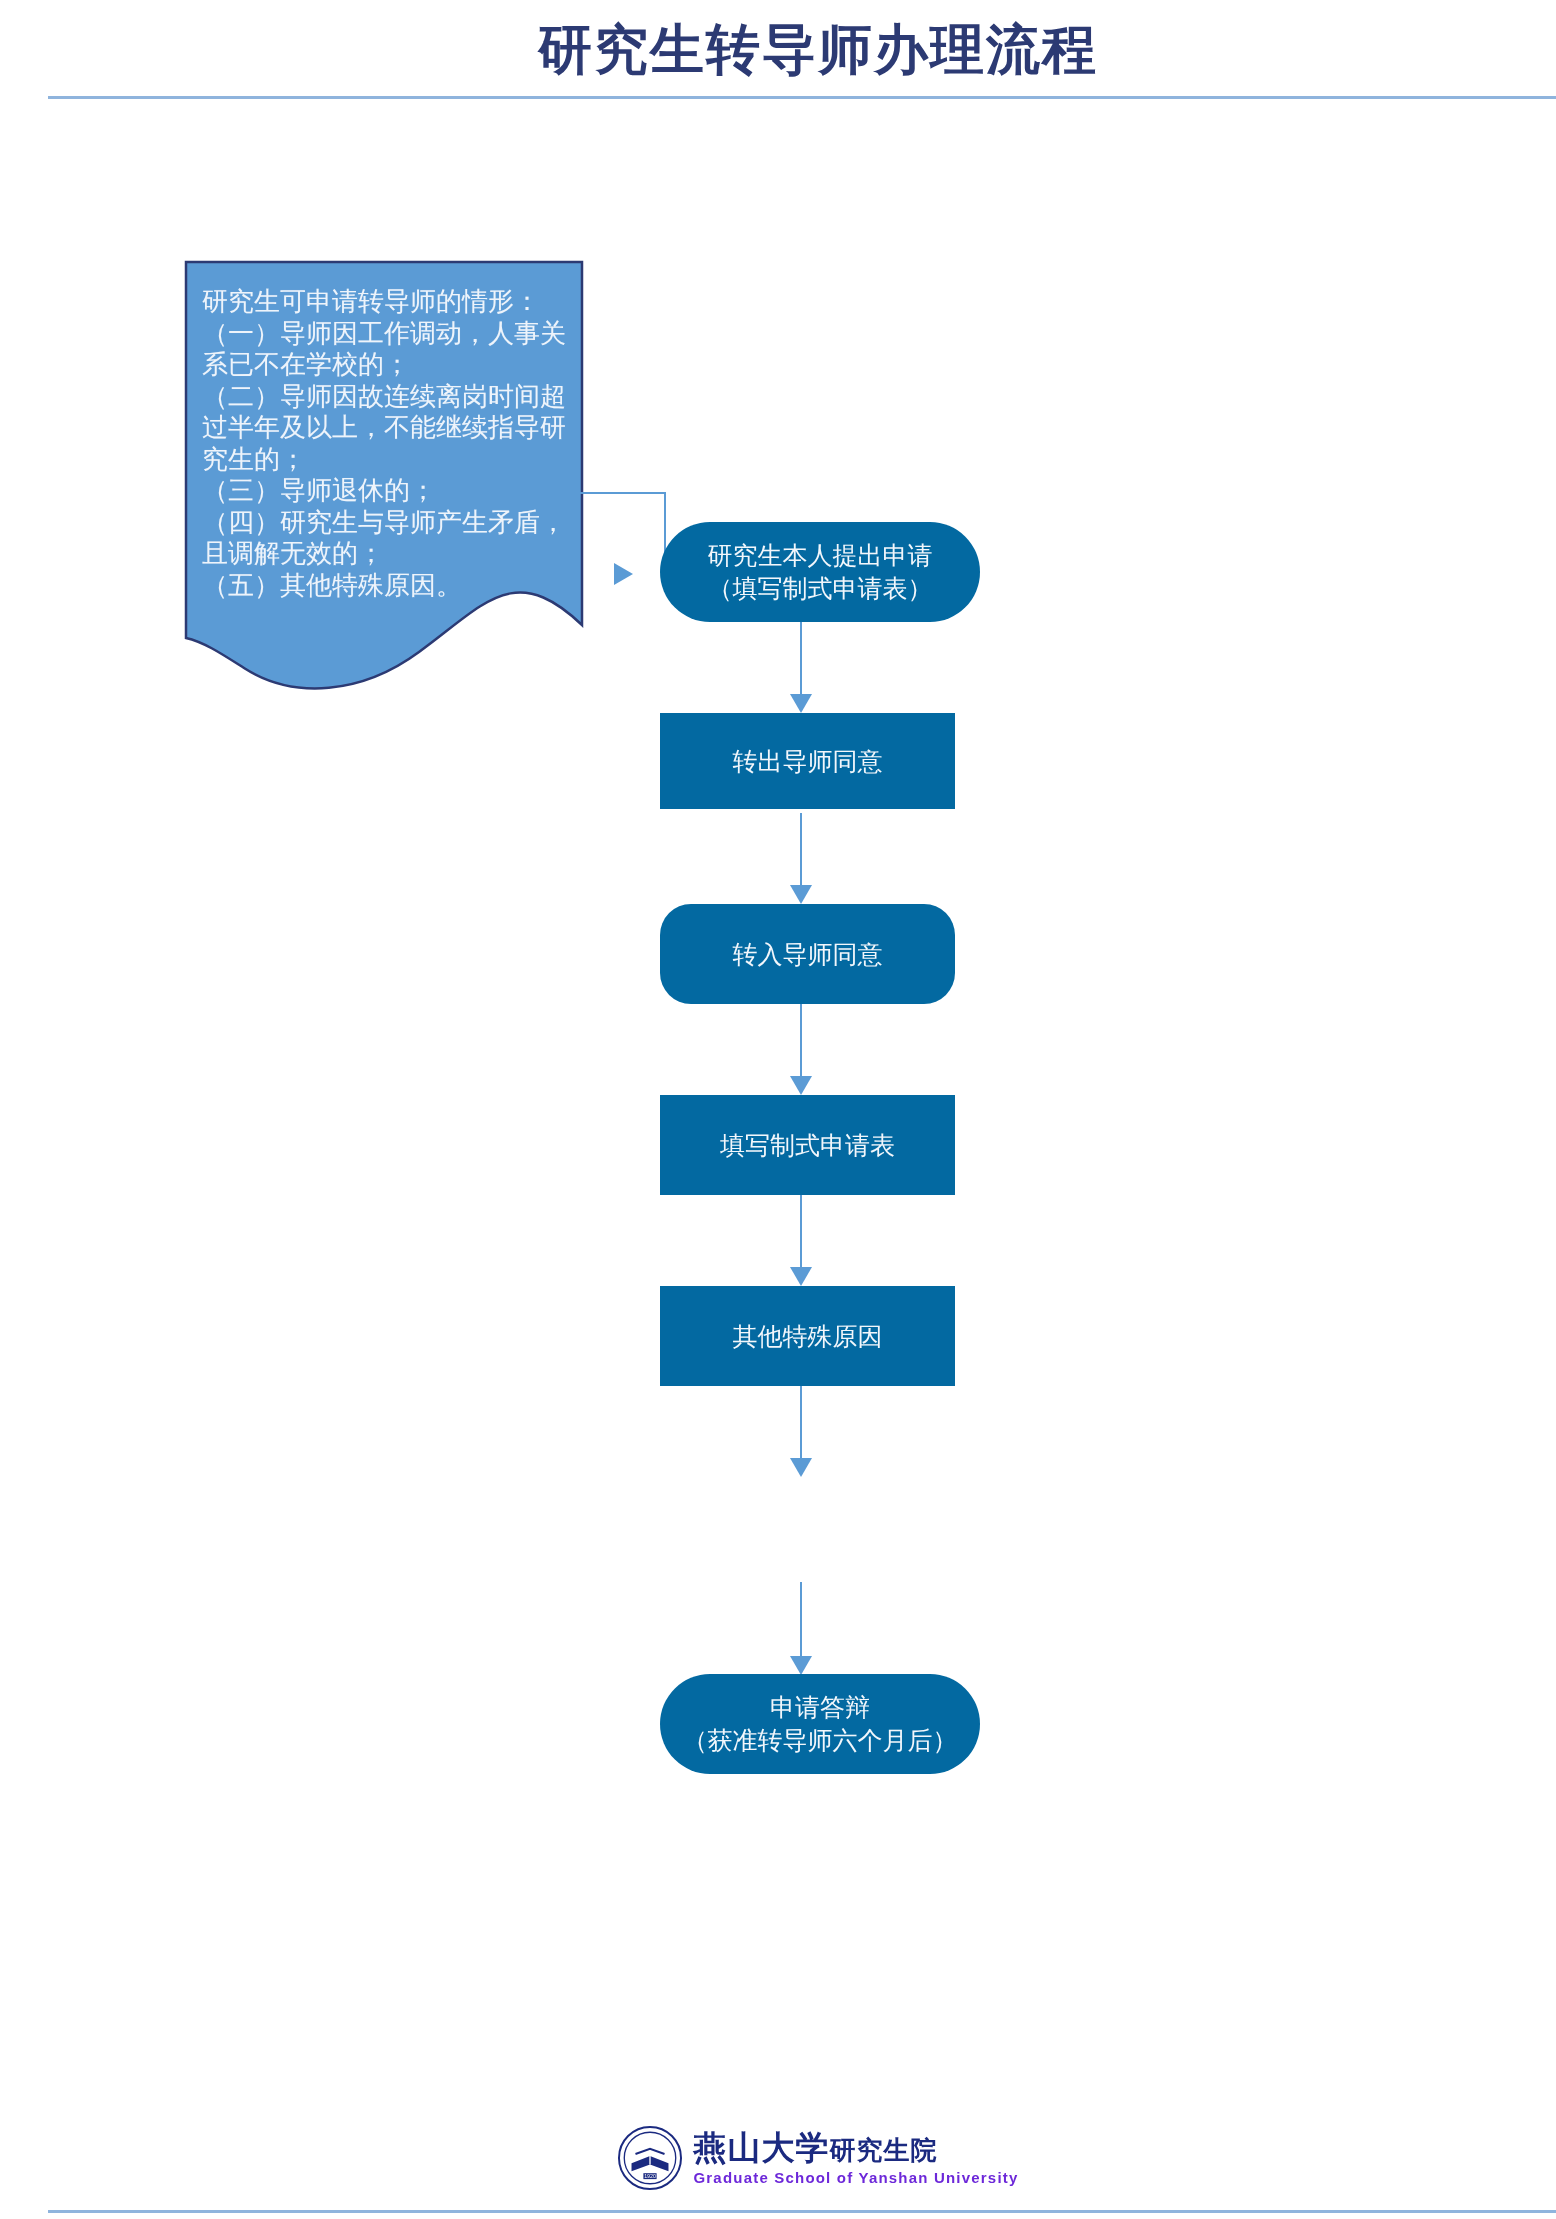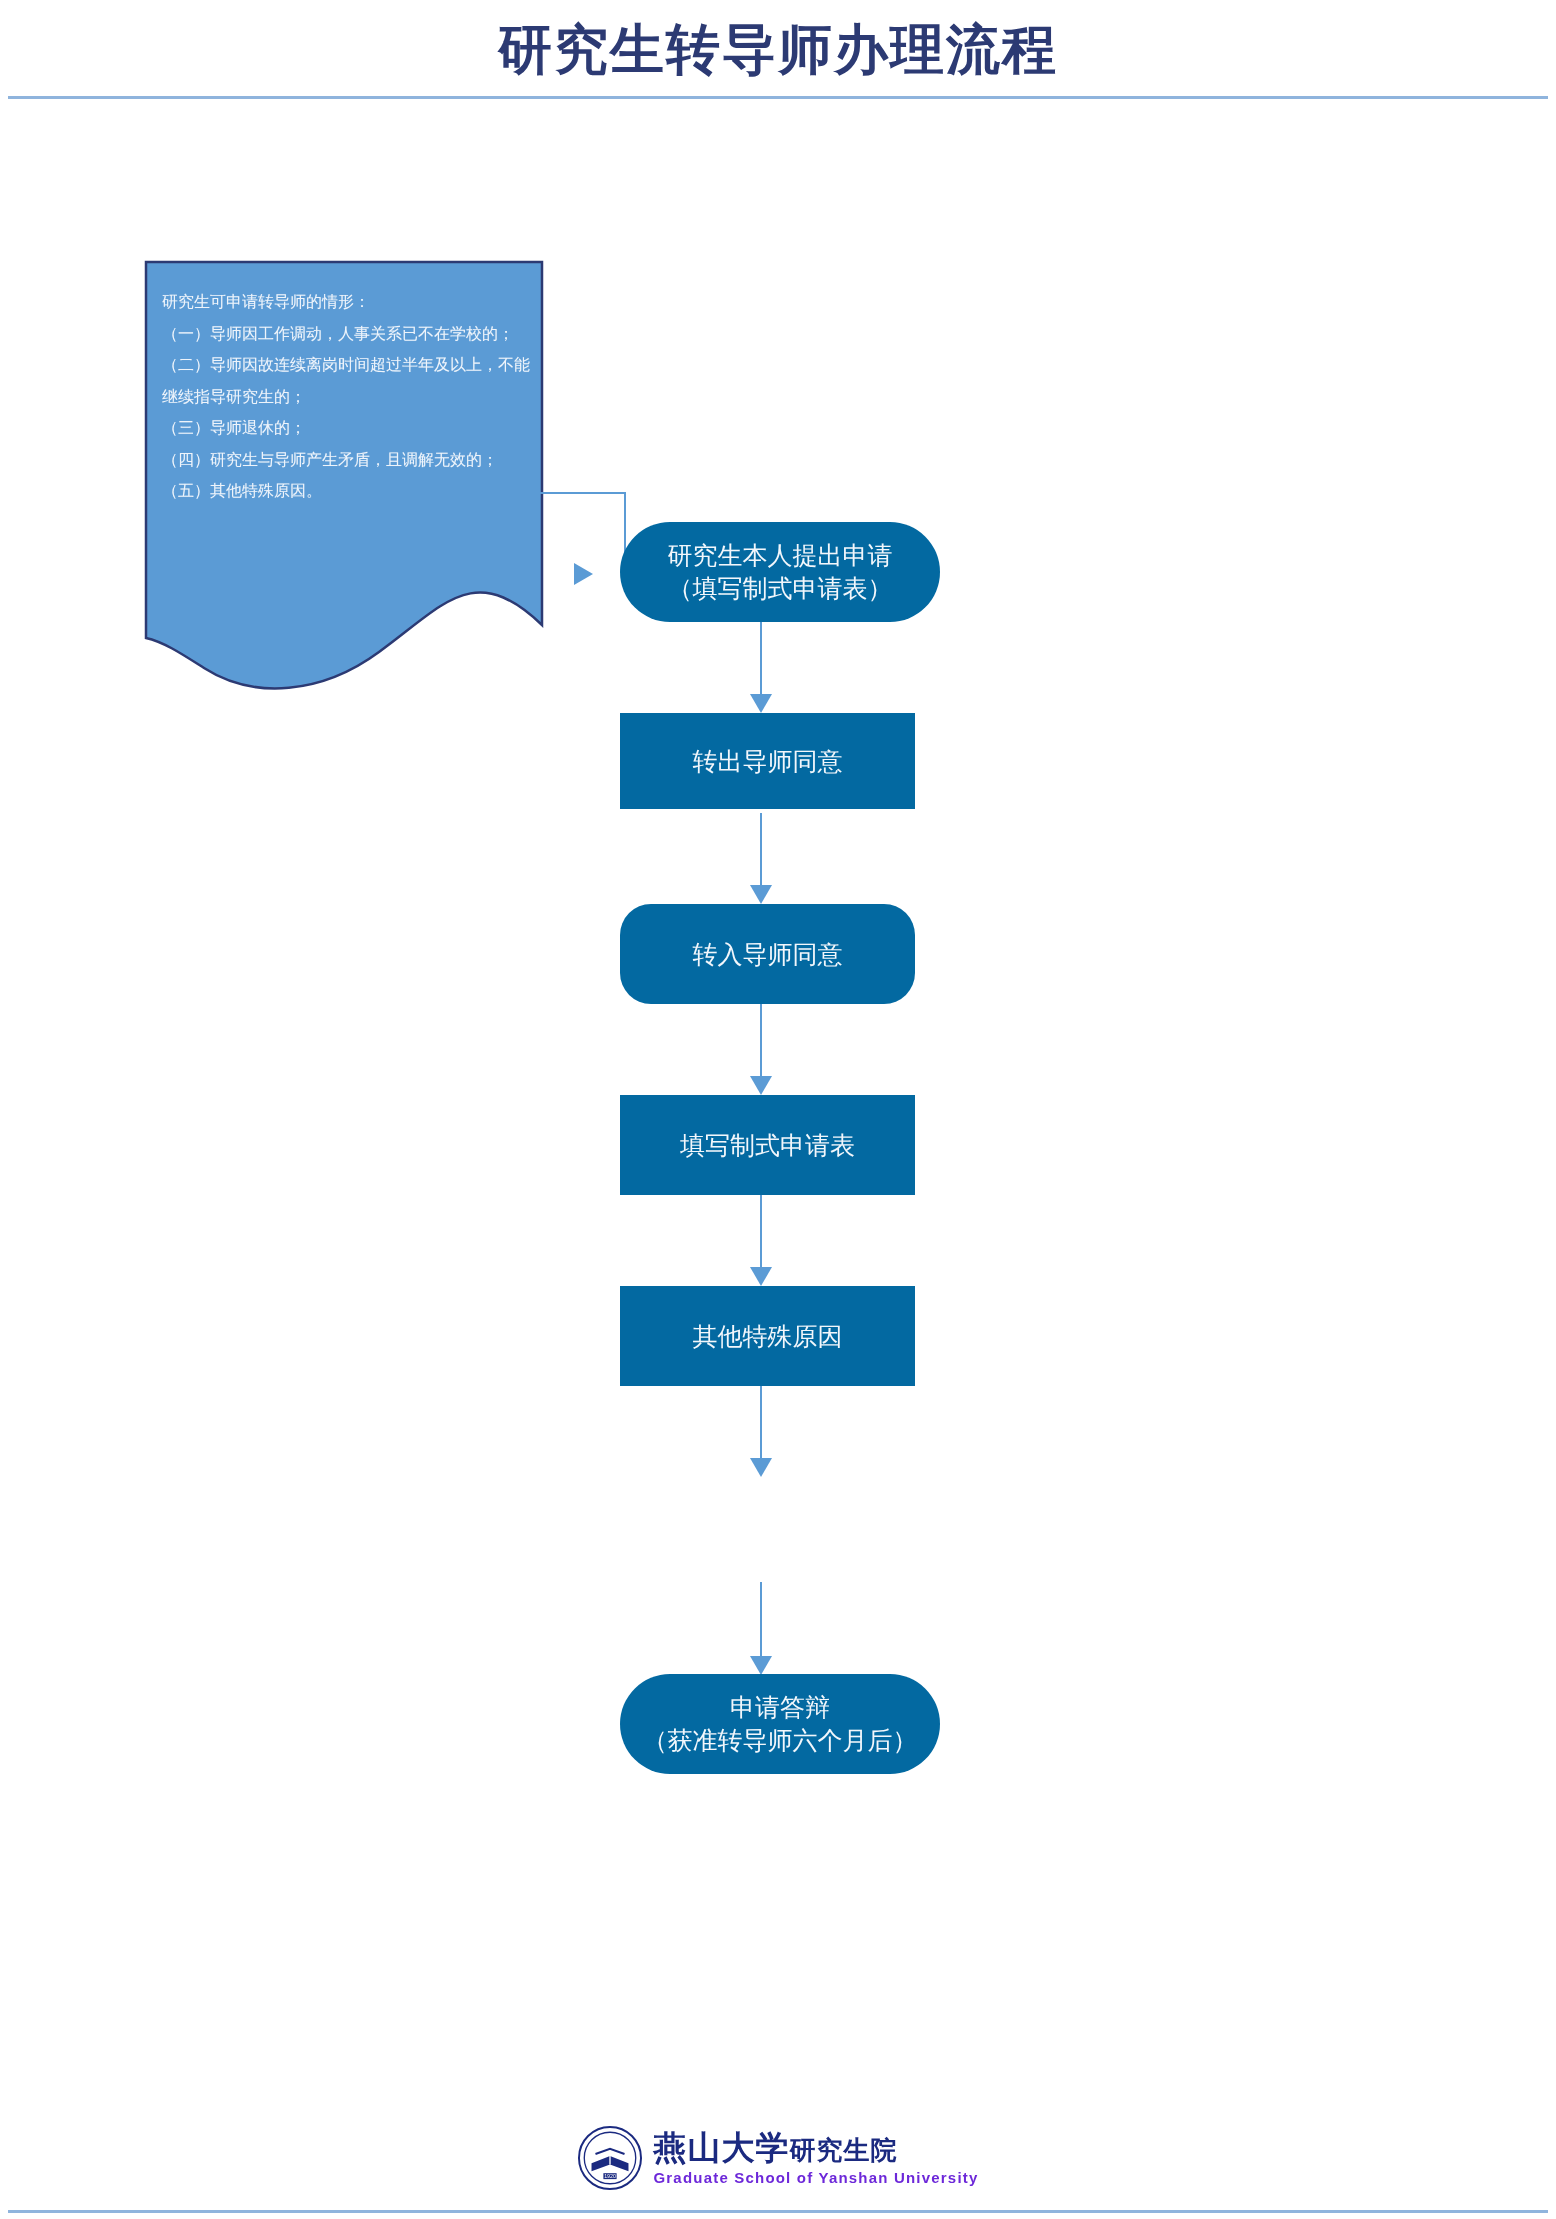--- a/index.html
+++ b/index.html
@@ -2,21 +2,21 @@
 <html><head>
 <meta charset="utf-8">
 <style>
   html,body{margin:0;padding:0;}
   body{
     width:1556px;height:2219px;
     background:#ffffff;
     font-family:"Liberation Sans","DejaVu Sans",sans-serif;
     position:relative;overflow:hidden;
   }
-  #page{position:absolute;inset:0;}
+  #page{position:absolute;inset:0;margin-left:40px;}
 
   
   .title{
     position:absolute;left:0;top:14px;width:1556px;
     text-align:center;
     font-family:"Liberation Serif","DejaVu Serif",serif;
     font-size:54px;font-weight:700;letter-spacing:2px;
     color:#2c3a73;
     white-space:nowrap;
   }
@@ -30,21 +30,21 @@
   }
 
   
   .note-wrap{
     position:absolute;left:144px;top:260px;width:400px;height:440px;
   }
   .note-svg{position:absolute;left:0;top:0;}
   .note-text{
     position:absolute;left:18px;top:26px;width:368px;
     color:#eef4fb;
-    font-size:16px;line-height:31.5px;
+    font-size:26px;line-height:31.5px;
     font-family:"Liberation Serif","DejaVu Serif",serif;
     white-space:pre-wrap;
     text-shadow:0 0 1px rgba(255,255,255,.25);
   }
 
   
   .node{
     position:absolute;
     background:#0369a1;
     color:#f2f7fc;

